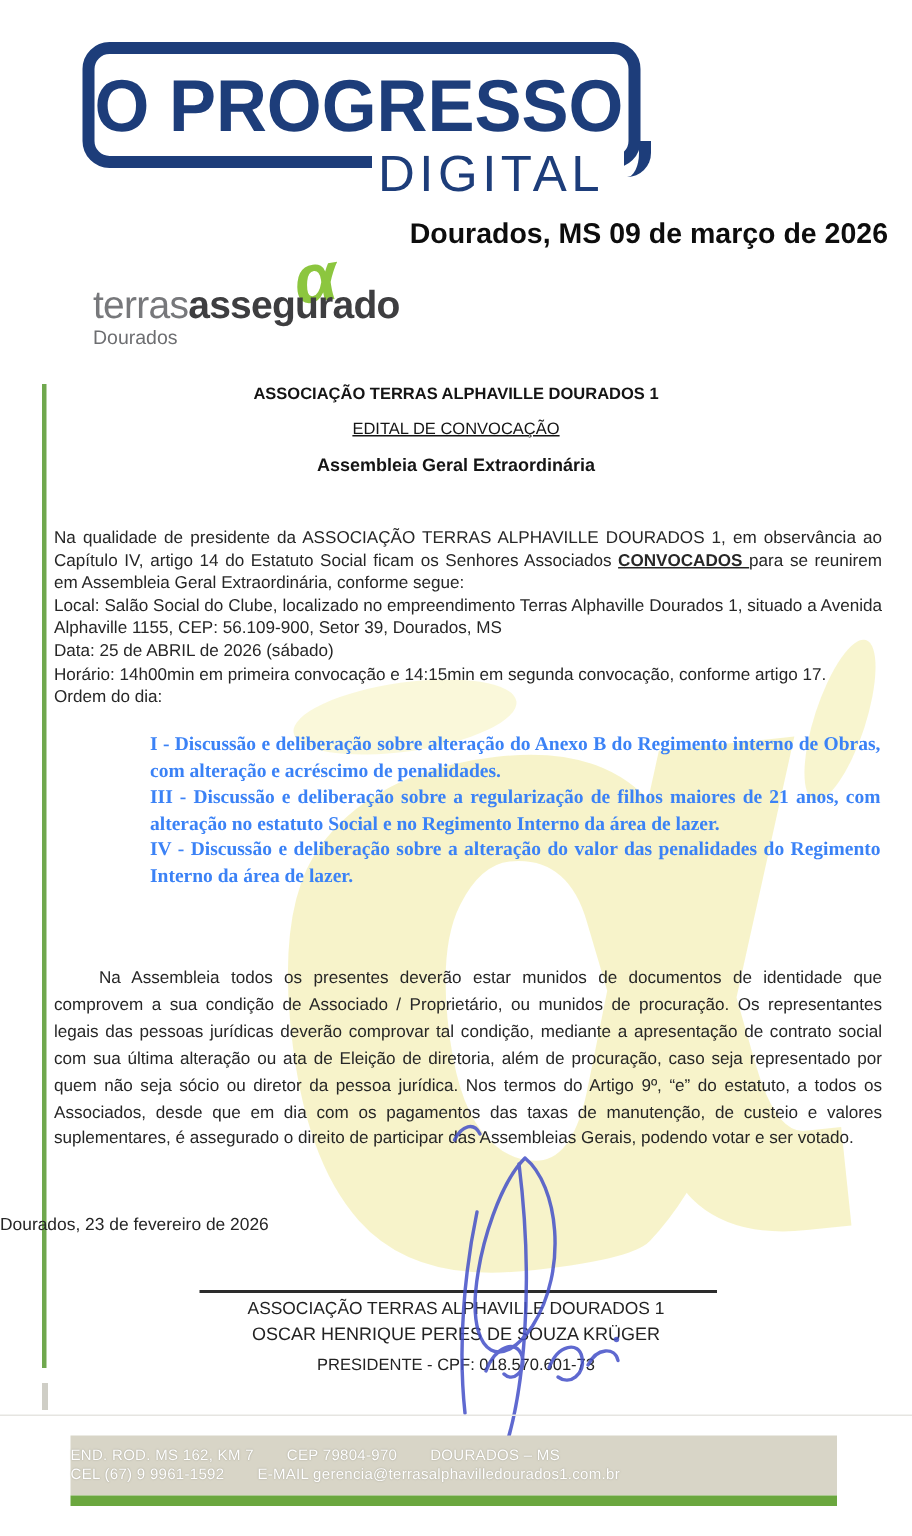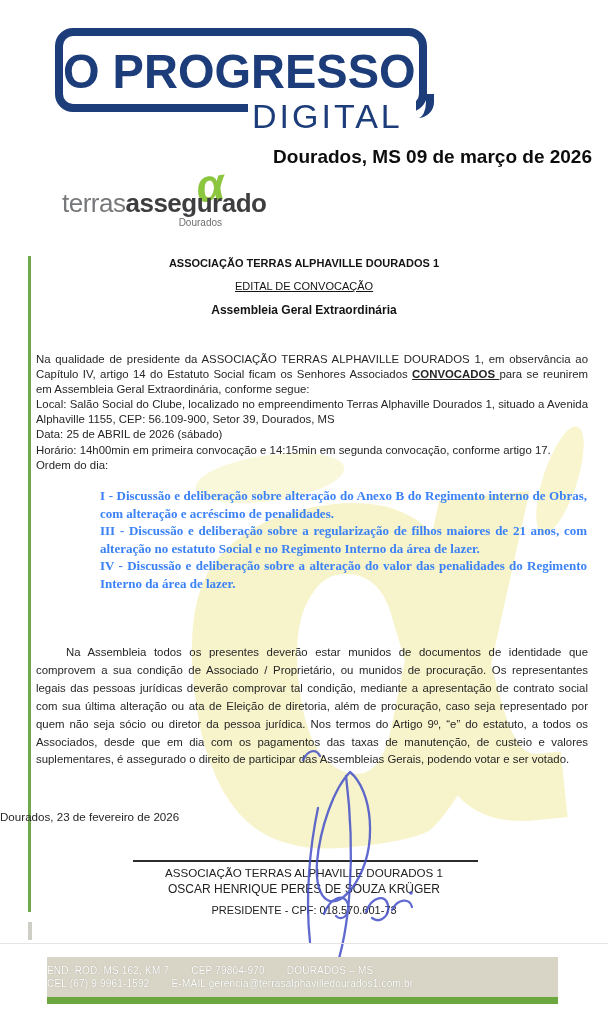--- a/index.html
+++ b/index.html
@@ -43,21 +43,21 @@
   }
 
   .date-top{right:16px;top:146px;font-size:19px;font-weight:bold;color:#0d0d0d;white-space:nowrap;}
 
   
   .alpha-icon{left:196px;top:162px;font-size:46px;font-weight:bold;font-style:italic;
     color:#8cc63f;transform:rotate(-8deg);line-height:1;}
   .org-name{left:62px;top:188px;font-size:26px;letter-spacing:-0.5px;white-space:nowrap;}
   .org-name .light{font-weight:normal;color:#77787b;}
   .org-name .bold{font-weight:bold;color:#3e3e40;}
-  .org-city{left:62px;top:217px;width:160px;text-align:right;font-size:10px;color:#6d6e71;}
+  .org-city{left:62px;top:217px;width:160px;text-align:left;font-size:13px;color:#6d6e71;}
 
   
   .doc-heading{left:0;top:257px;width:608px;text-align:center;color:#141414;}
   .doc-heading div{margin:0 0 10px 0;}
   .h-bold{font-size:11px;font-weight:bold;line-height:13px;}
   .h-under{font-size:11px;text-decoration:underline;line-height:13px;}
   .h-sub{font-size:12px;font-weight:bold;line-height:14px;}
 
   
   .intro-block{left:36px;top:352px;width:552px;font-size:11.4px;line-height:15.1px;

